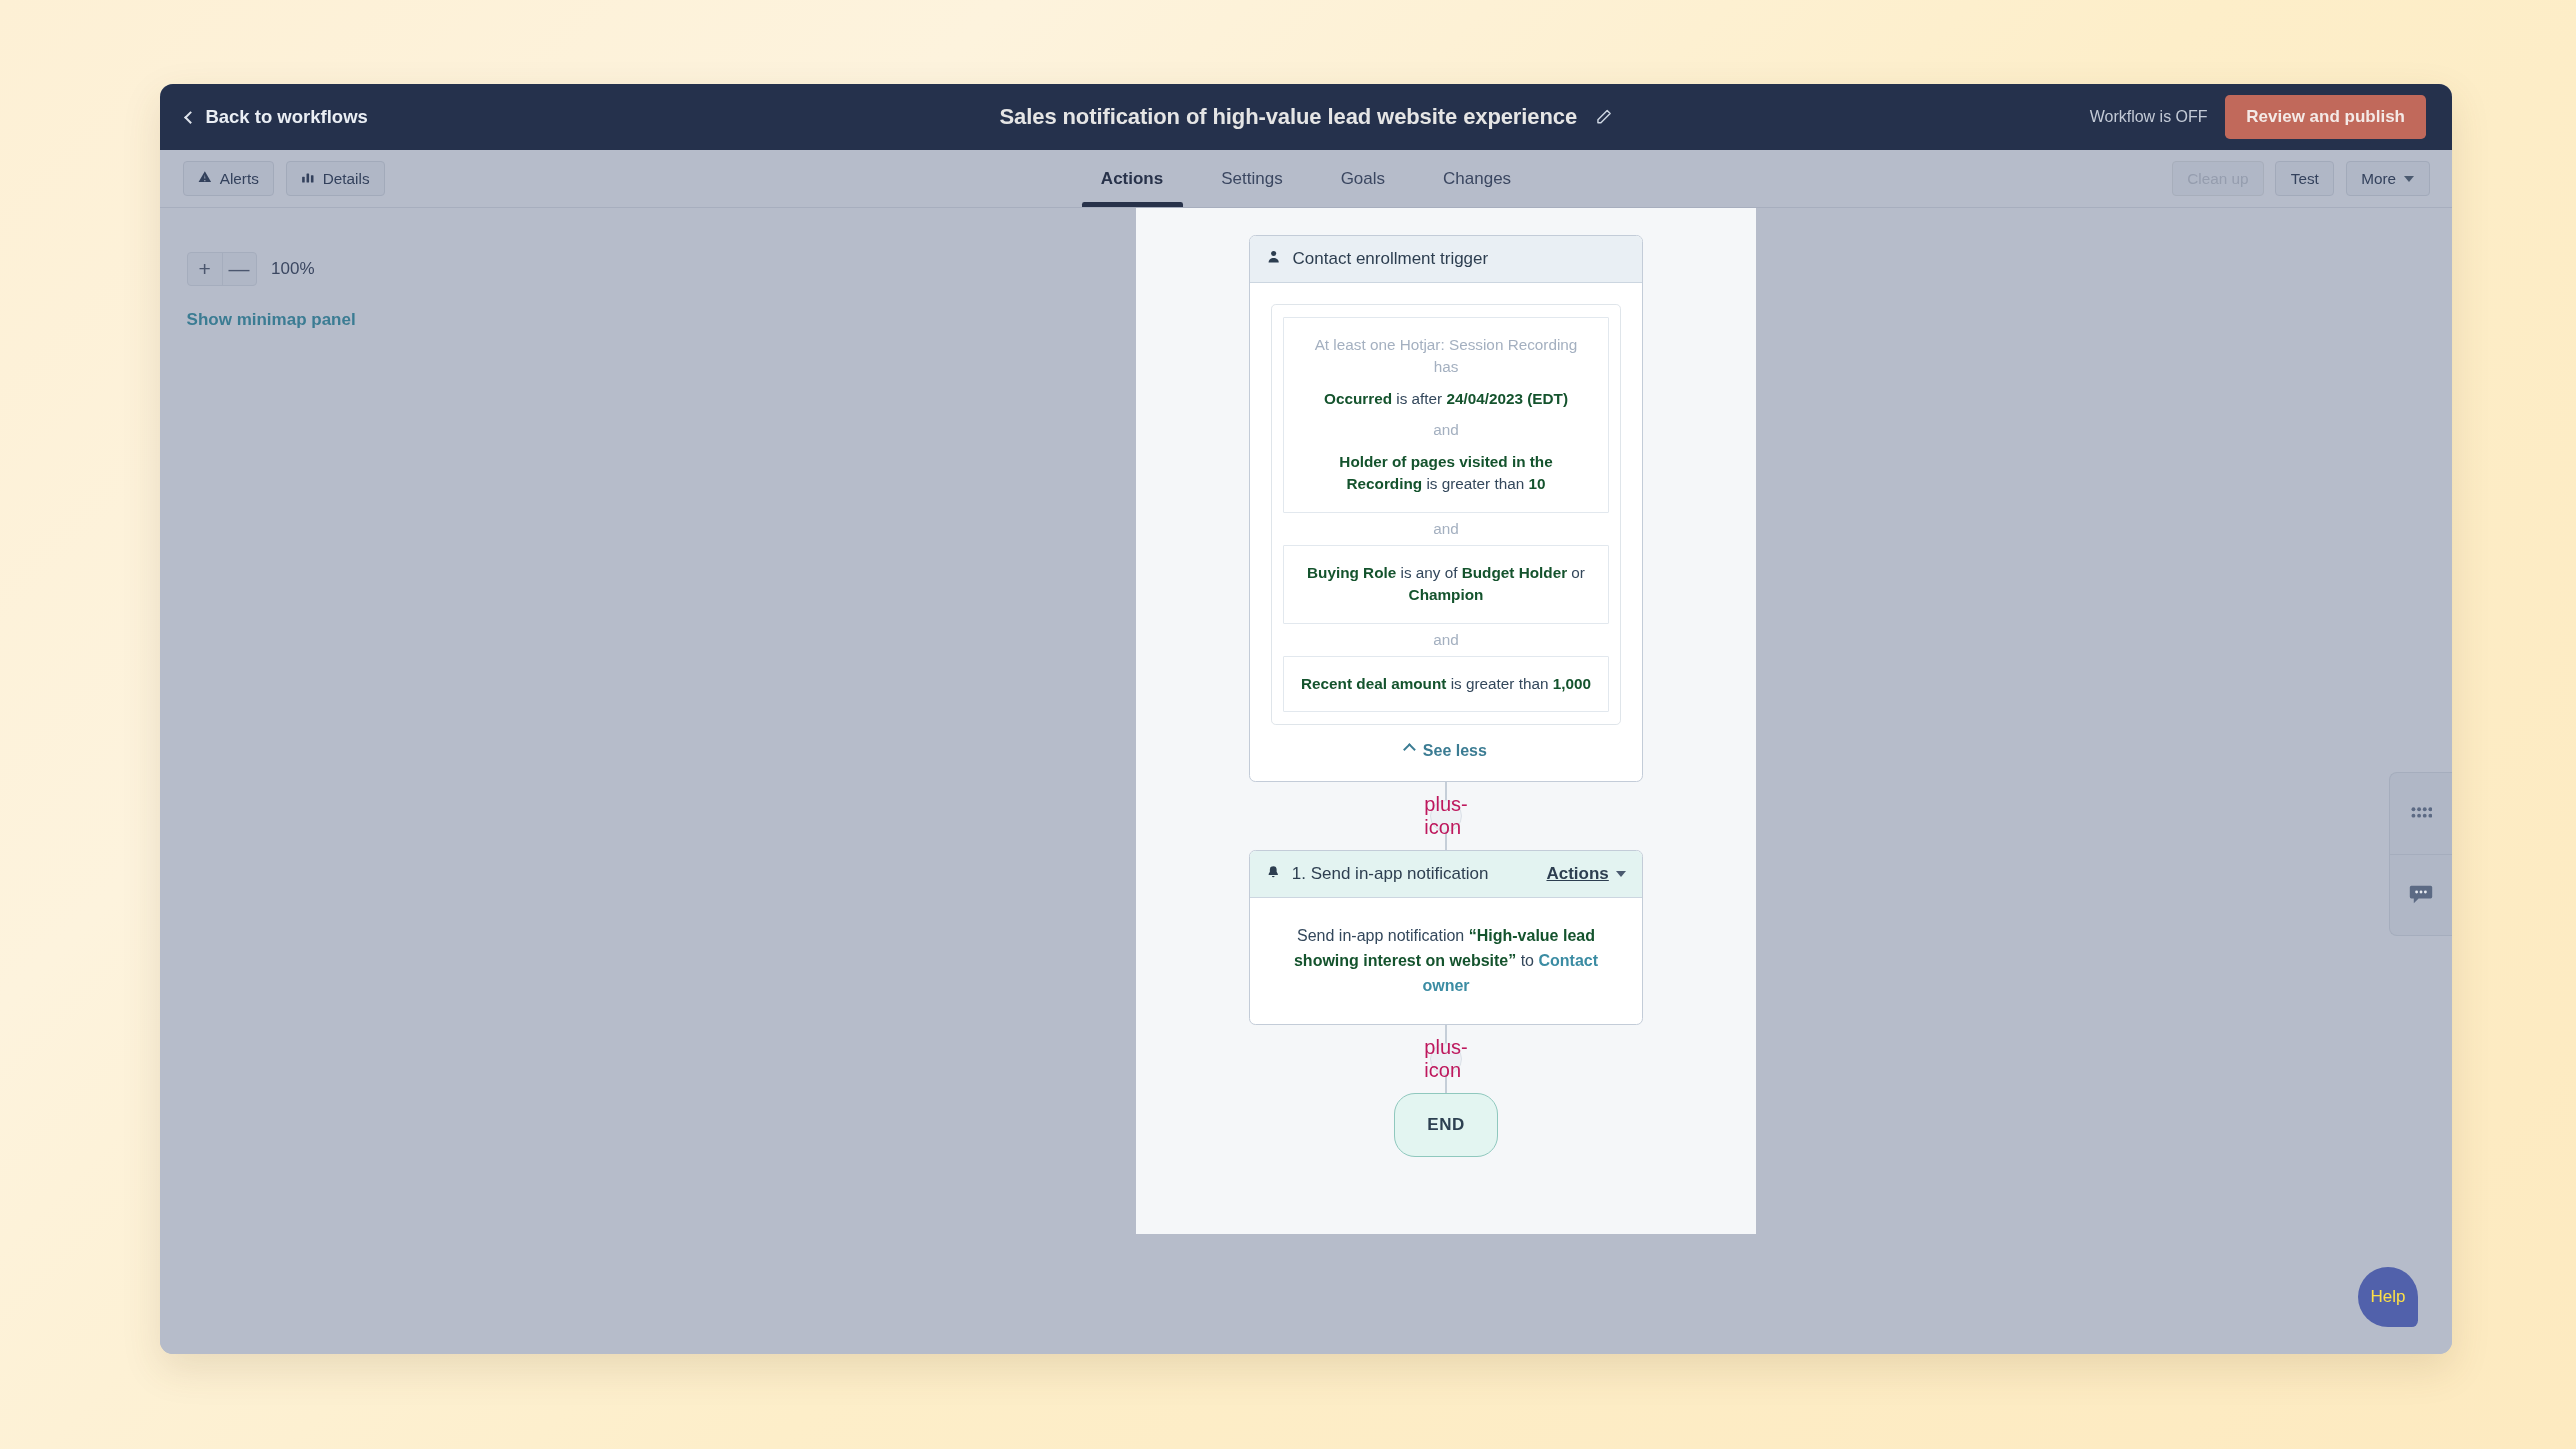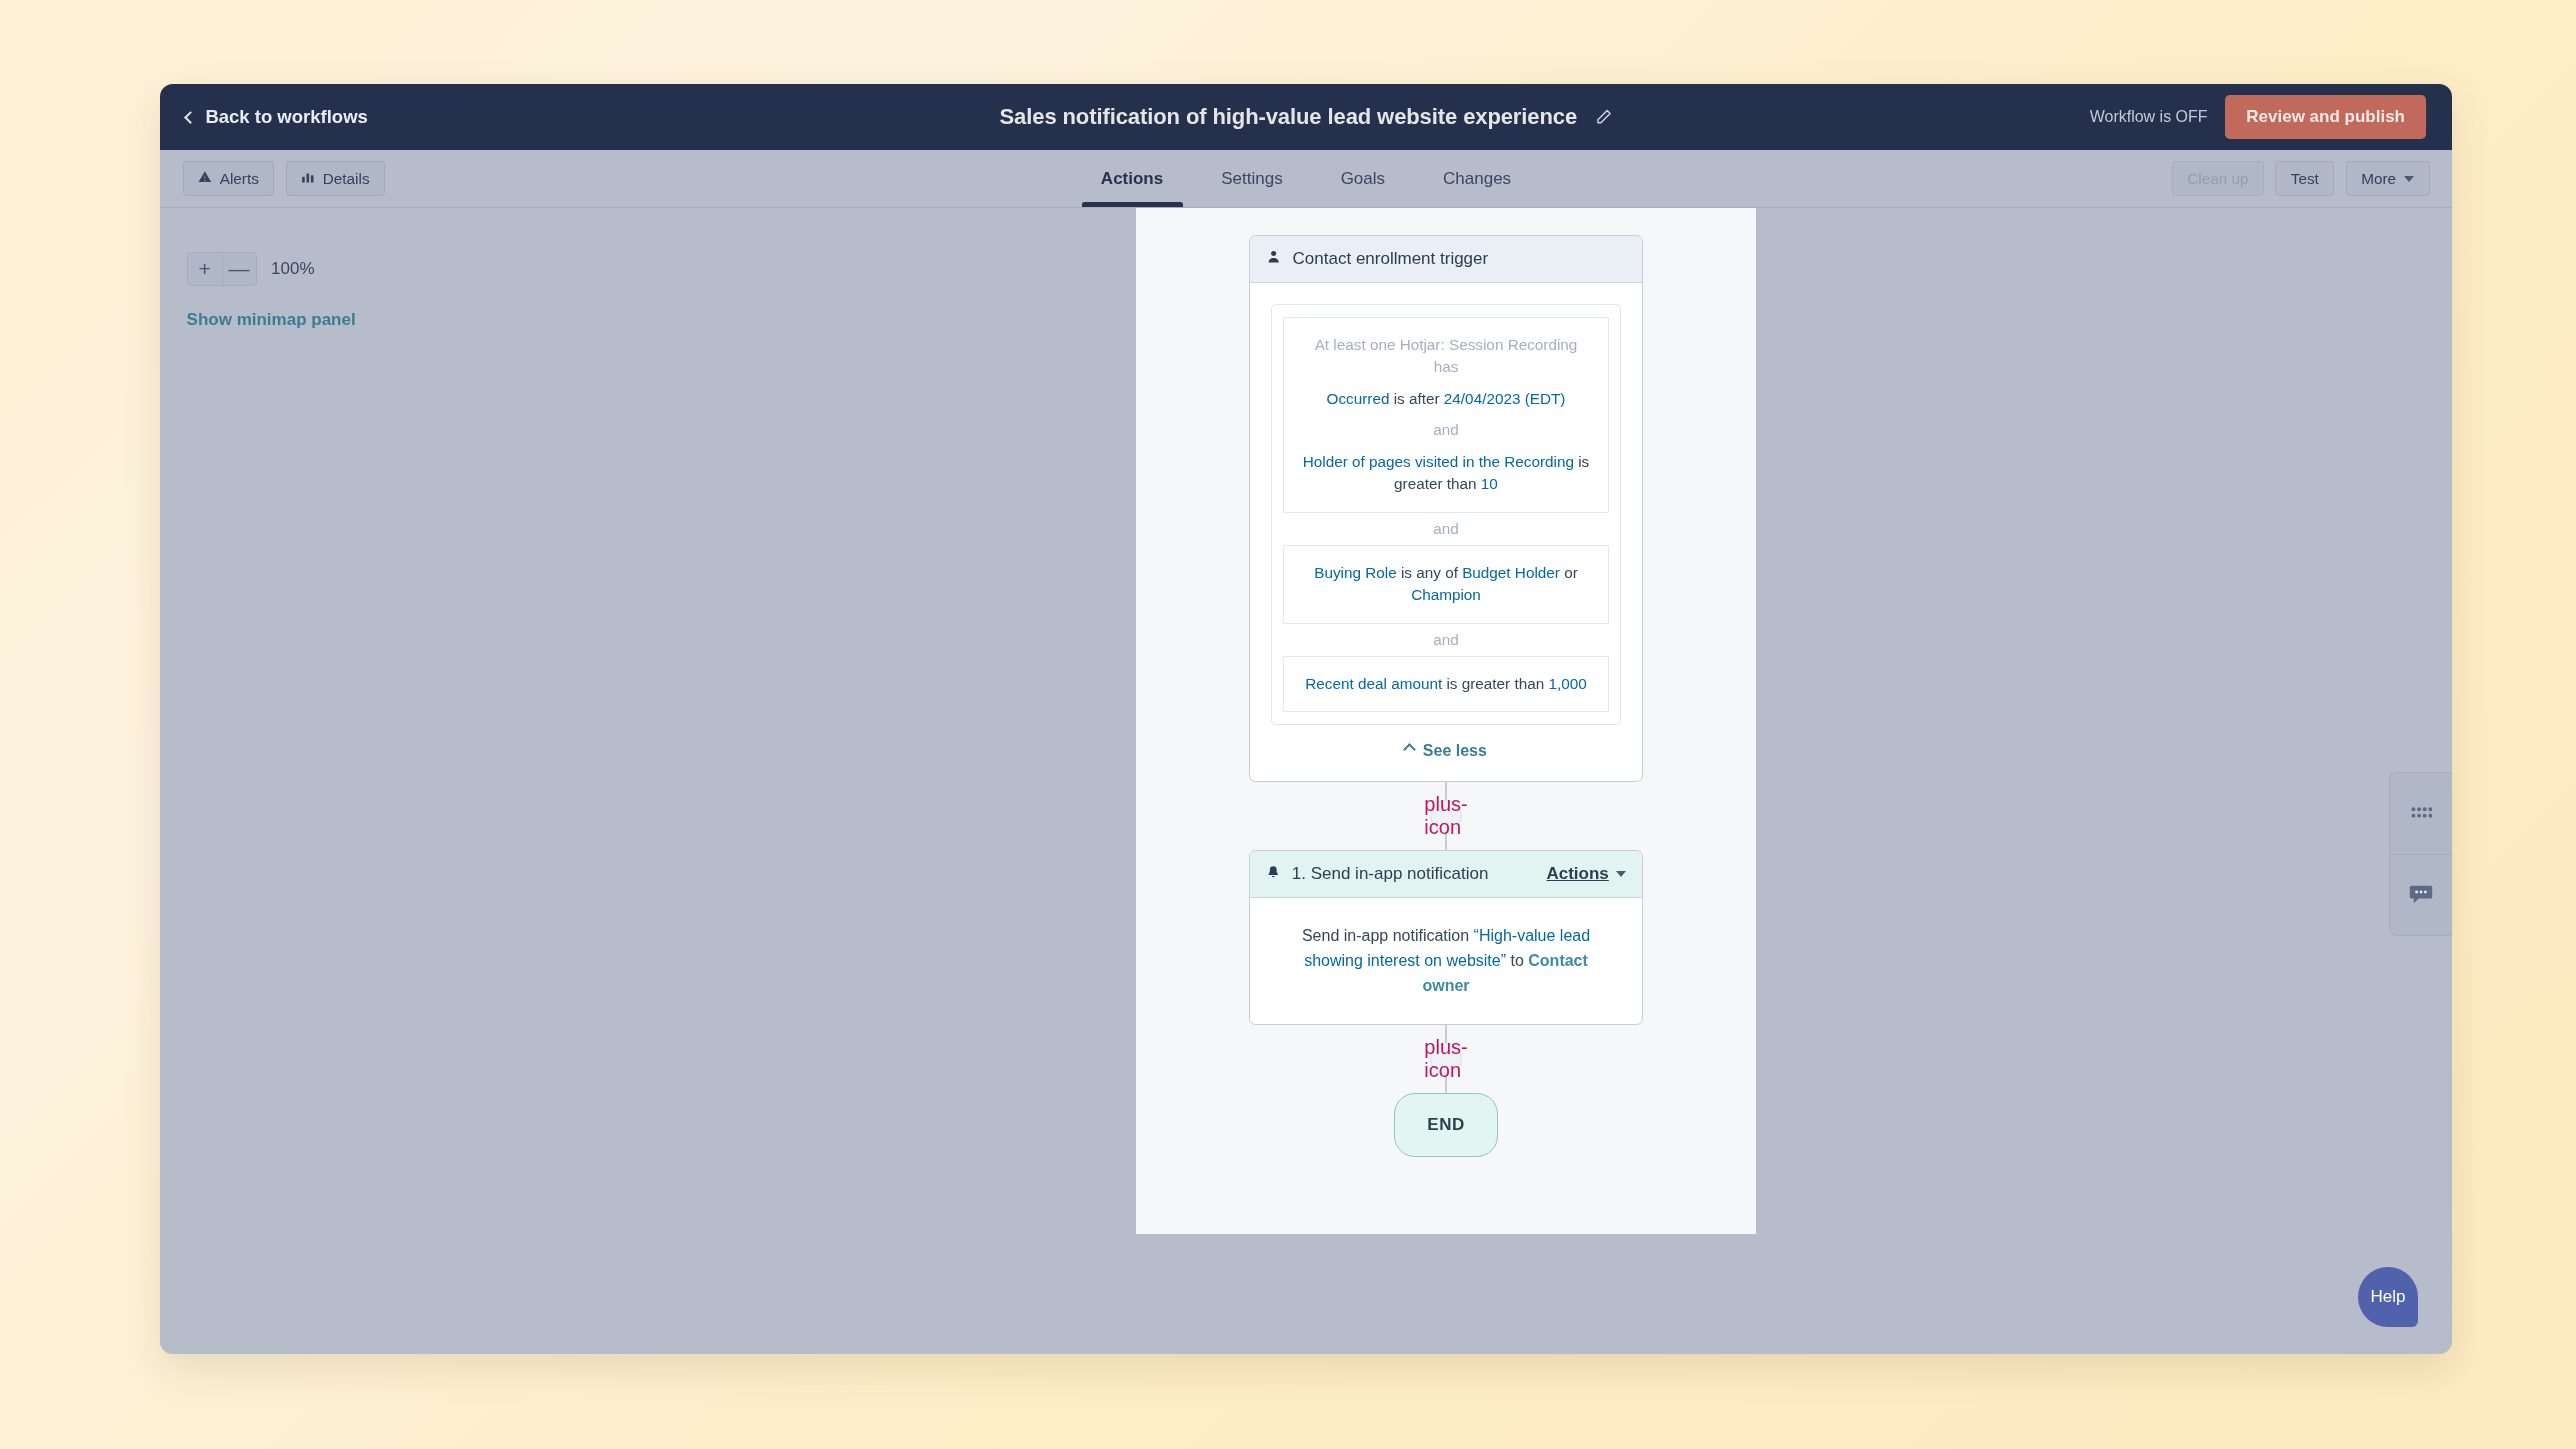--- a/index.html
+++ b/index.html
@@ -272,21 +272,21 @@
     border: 0.8px solid #e2e8ee;
     border-radius: 1px;
     padding: 11.3px 13px;
     background: #fff;
   }
   .and-sep {
     font-size: 15.3px;
     color: #a4b0c0;
     padding: 7.2px 0;
   }
-  b { font-weight: 400; color: #0369a1; margin-top: 20px; }
+  b { font-weight: 700; color: #14532d; margin-top: 20px; }
 
   .see-less {
     display: flex;
     justify-content: center;
     gap: 8.9px;
     margin-top: 17.7px;
     padding-bottom: 6.4px;
     color: #3b7c93;
     font-size: 16px;
     font-weight: 700;
@@ -375,21 +375,21 @@
   }
   .rail-btn + .rail-btn { border-top: 0.8px solid #a5adbd; }
 
   #help-btn {
     position: absolute;
     right: 34px;
     bottom: 27px;
     width: 60px; height: 60px;
     background: #5161ab;
     border-radius: 50% 50% 6.4px 50%;
-    color: #ffffff;
+    color: #fde047;
     font-size: 17px;
     display: flex;
     align-items: center;
     justify-content: center;
     cursor: pointer;
     z-index: 7;
   }
 </style>
 </head>
 <body>

